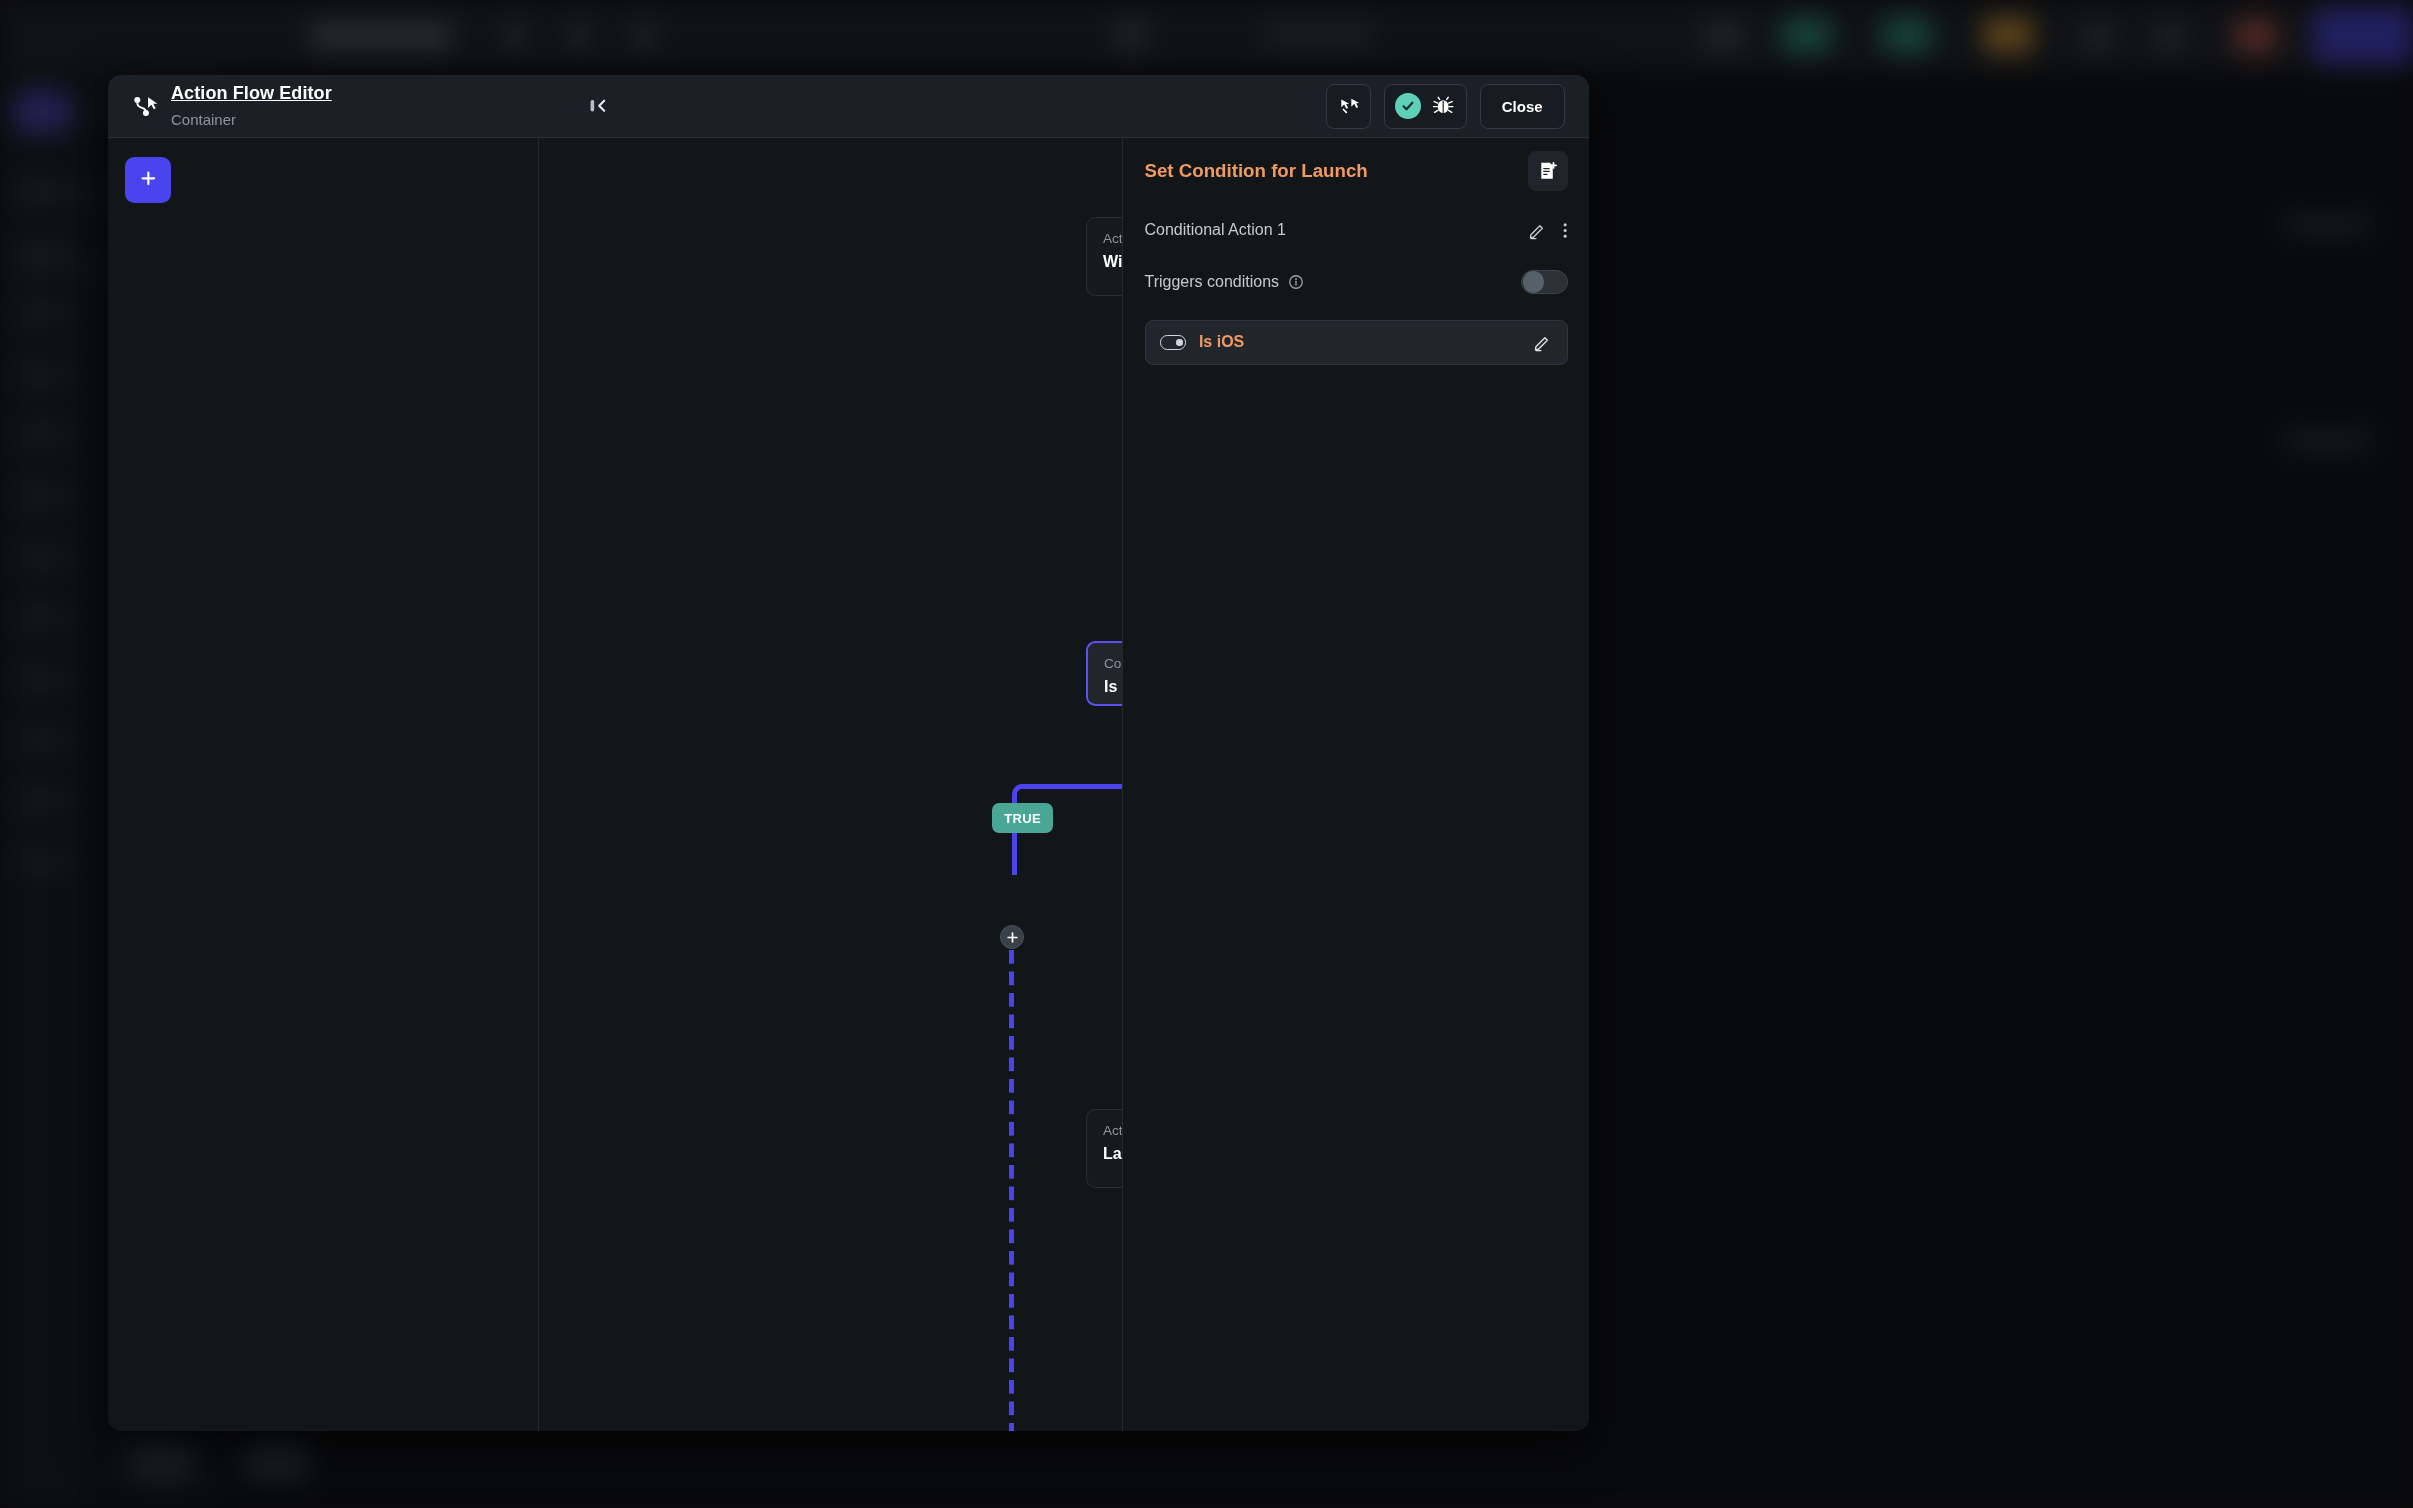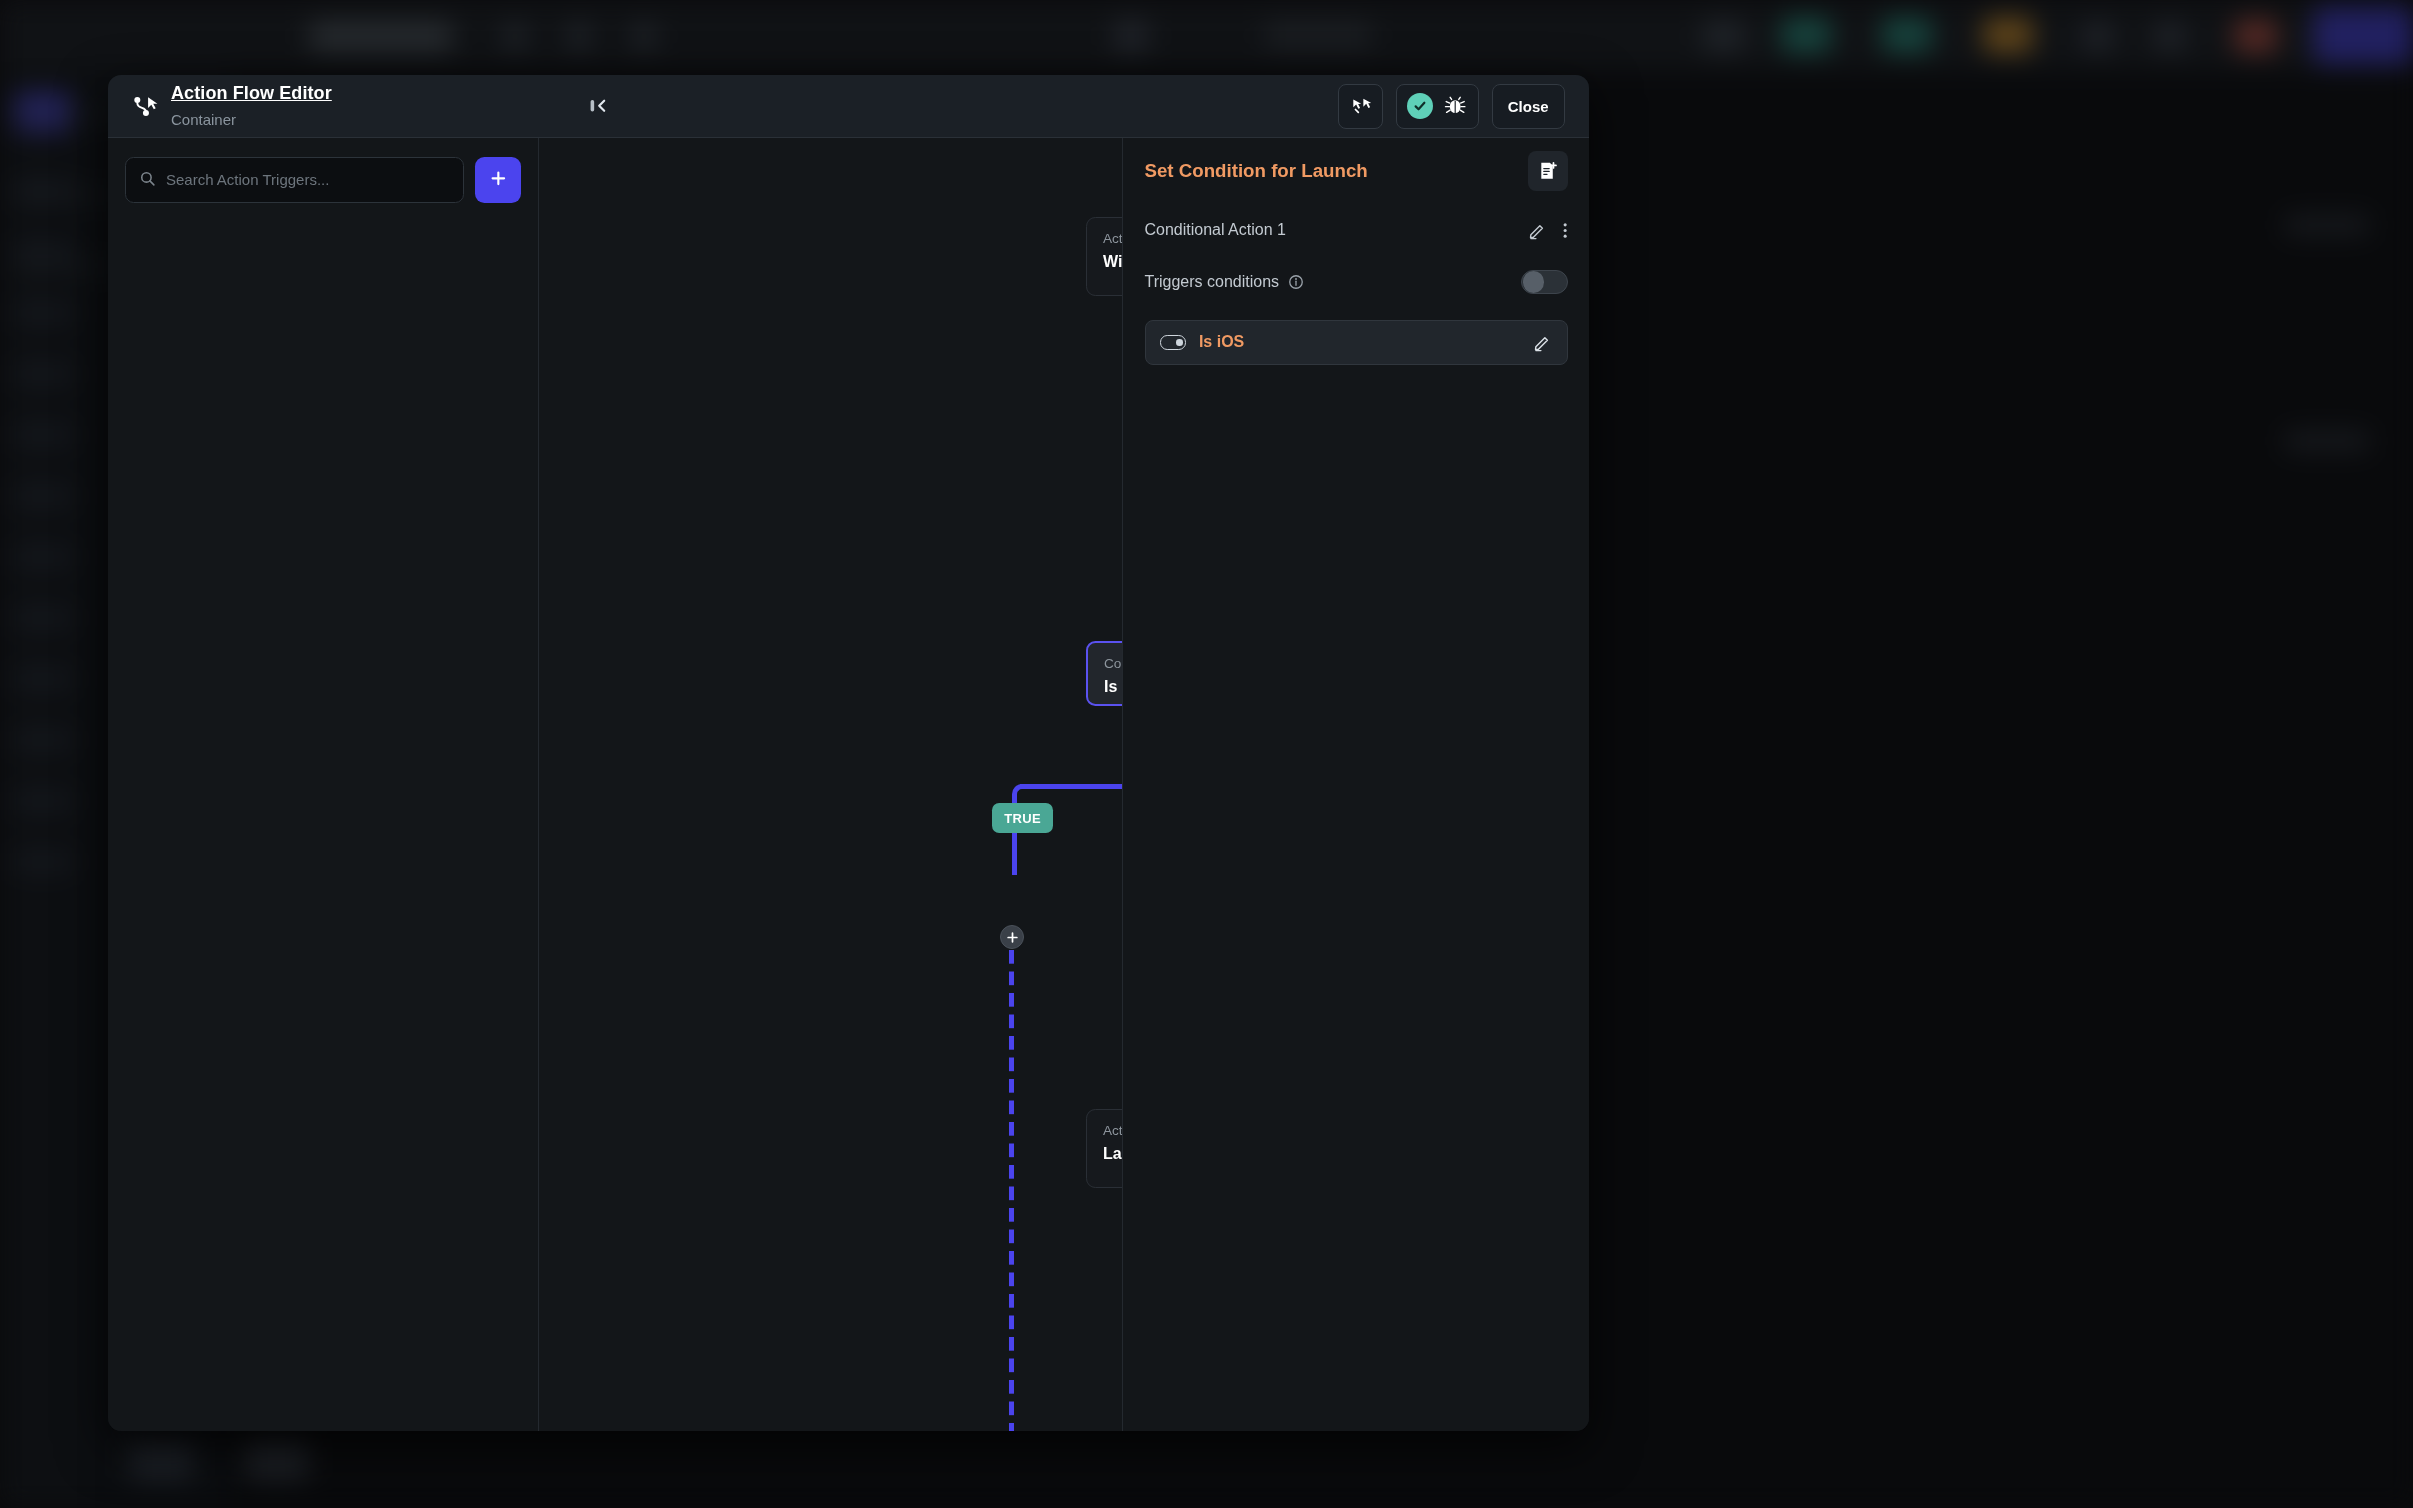--- a/index.html
+++ b/index.html
@@ -39,21 +39,21 @@
   .hdr-sub { font-size: 15px; color: #8a949e; line-height: 1.2; margin-top: 8px; }
   .hdr-collapse { position: absolute; left: 474px; top: 50%; transform: translateY(-50%); width: 32px; height: 32px;
                   display: flex; align-items: center; justify-content: center; cursor: pointer; }
   .hdr-right { margin-left: auto; display: flex; align-items: center; gap: 13px; }
   .tool-btn { height: 45px; border: 0.7px solid #333a42; border-radius: 8px; background: #171c22;
               display: flex; align-items: center; justify-content: center; cursor: pointer; }
   .tool-btn.single { width: 45px; }
   .tool-btn.group { padding: 0 10px; gap: 10px; }
   .check-circle { width: 26px; height: 26px; border-radius: 50%; background: #5fd0b8;
                   display: flex; align-items: center; justify-content: center; }
-  .close-btn { height: 45px; padding: 0 15px; border: 0.7px solid #333a42; border-radius: 8px;
+  .close-btn { height: 45px; padding: 0 21px; border: 0.7px solid #333a42; border-radius: 8px;
                background: #171c22; color: #fff; font-size: 15px; font-weight: bold;
                display: flex; align-items: center; cursor: pointer; }
 
   
   #modal-body { flex: 1; display: flex; min-height: 0; }
 
   
   #left-panel { width: 431px; min-width: 431px; background: #131619; border-right: 0.7px solid #24292f;
                 padding: 18.7px 17px 0 17px; }
   .search-row { display: flex; align-items: center; gap: 11.5px; }
@@ -215,29 +215,20 @@
         </span>
       </div>
       <div class="close-btn">Close</div>
     </div>
   </div>
 
   <div id="modal-body">
 
     <div id="left-panel">
       <div class="search-row">
-        <div class="search-box">
-          <span>
-            <svg width="17" height="17" viewBox="0 0 24 24">
-              <circle cx="10.5" cy="10.5" r="6.6" stroke="#7b838b" stroke-width="2.2" fill="none"></circle>
-              <path d="M15.4 15.4 L21 21" stroke="#7b838b" stroke-width="2.2" stroke-linecap="round"></path>
-            </svg>
-          </span>
-          <span class="search-ph">Search Action Triggers...</span>
-        </div>
         <div class="add-btn">
           <span>
             <svg width="18.7" height="18.7" viewBox="0 0 26 26">
               <path d="M13 5 L13 21 M5 13 L21 13" stroke="#fff" stroke-width="3" stroke-linecap="round"></path>
             </svg>
           </span>
         </div>
       </div>
 
     </div>

